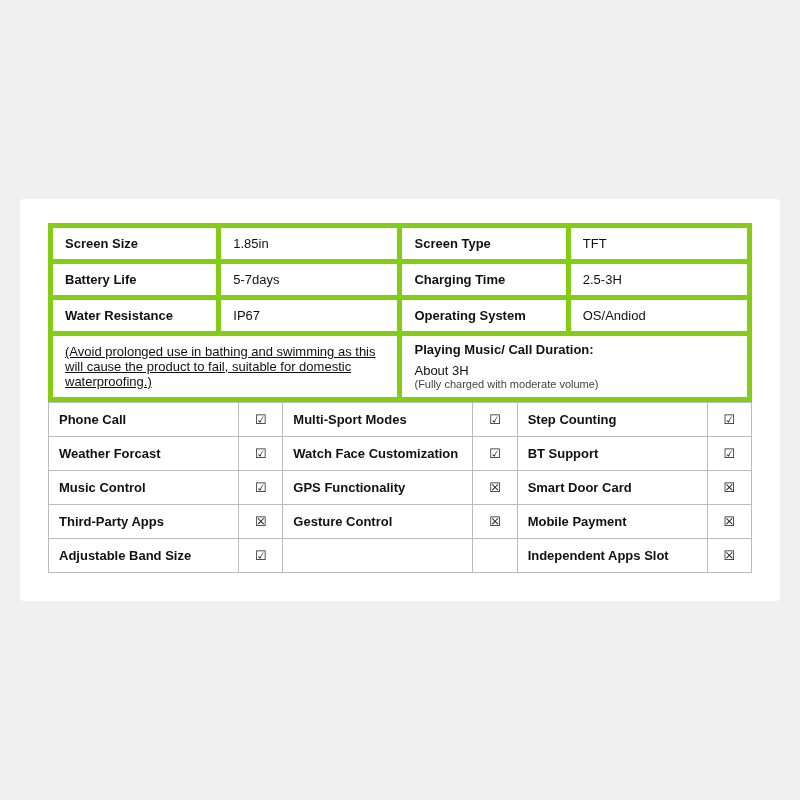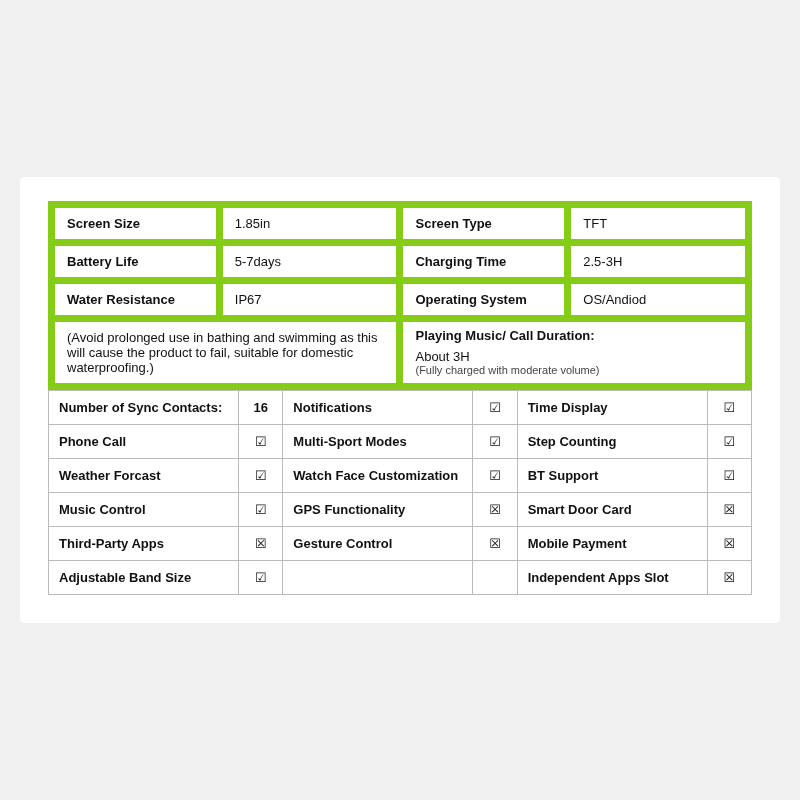--- a/index.html
+++ b/index.html
@@ -24,21 +24,21 @@
       margin-bottom: 20px;
       color: #111;
     }
     
     .specs-top {
       width: 100%;
       border-collapse: collapse;
       margin-bottom: 0;
     }
     .specs-top td {
-      border: 7px solid #84cc16;
+      border: 5px solid #84cc16;
       padding: 8px 12px;
       vertical-align: top;
       font-size: 13px;
       color: #111;
     }
     .specs-top .label {
       font-weight: bold;
       width: 130px;
     }
     .specs-top .value {
@@ -97,40 +97,32 @@
         <td class="label">Charging Time</td>
         <td class="value">2.5-3H</td>
       </tr>
       <tr>
         <td class="label">Water Resistance</td>
         <td class="value">IP67</td>
         <td class="label">Operating System</td>
         <td class="value">OS/Andiod</td>
       </tr>
       <tr class="note-row">
-        <td colspan="2" class="note-cell" style="border-top:none;">(Avoid prolonged use in bathing and swimming as this will cause the product to fail, suitable for domestic waterproofing.)</td>
+        <td colspan="2" class="note-cell" style="border-top:none;text-decoration:underline;">(Avoid prolonged use in bathing and swimming as this will cause the product to fail, suitable for domestic waterproofing.)</td>
         <td colspan="2" style="border-top:none; padding: 6px 12px;">
           <div style="font-weight:bold; font-size:13px;">Playing Music/ Call Duration:</div>
           <div style="font-size:13px; margin-top:6px;">About 3H</div>
           <div style="font-size:11px; color:#444;">(Fully charged with moderate volume)</div>
         </td>
       </tr>
     </tbody>
   </table>
 
   <table class="features-table">
     <tbody id="features-body">
-    <tr>
-          <td class="feat-label">Number of Sync Contacts:</td>
-          <td class="feat-check" style="font-weight: bold;">16</td>
-          <td class="feat-label">Notifications</td>
-          <td class="feat-check"><span class="check-yes"></span></td>
-          <td class="feat-label">Time Display</td>
-          <td class="feat-check"><span class="check-yes"></span></td>
-        </tr>
         <tr>
           <td class="feat-label">Phone Call</td>
           <td class="feat-check"><span class="check-yes"></span></td>
           <td class="feat-label">Multi-Sport Modes</td>
           <td class="feat-check"><span class="check-yes"></span></td>
           <td class="feat-label">Step Counting</td>
           <td class="feat-check"><span class="check-yes"></span></td>
         </tr>
         <tr>
           <td class="feat-label">Weather Forcast</td>

